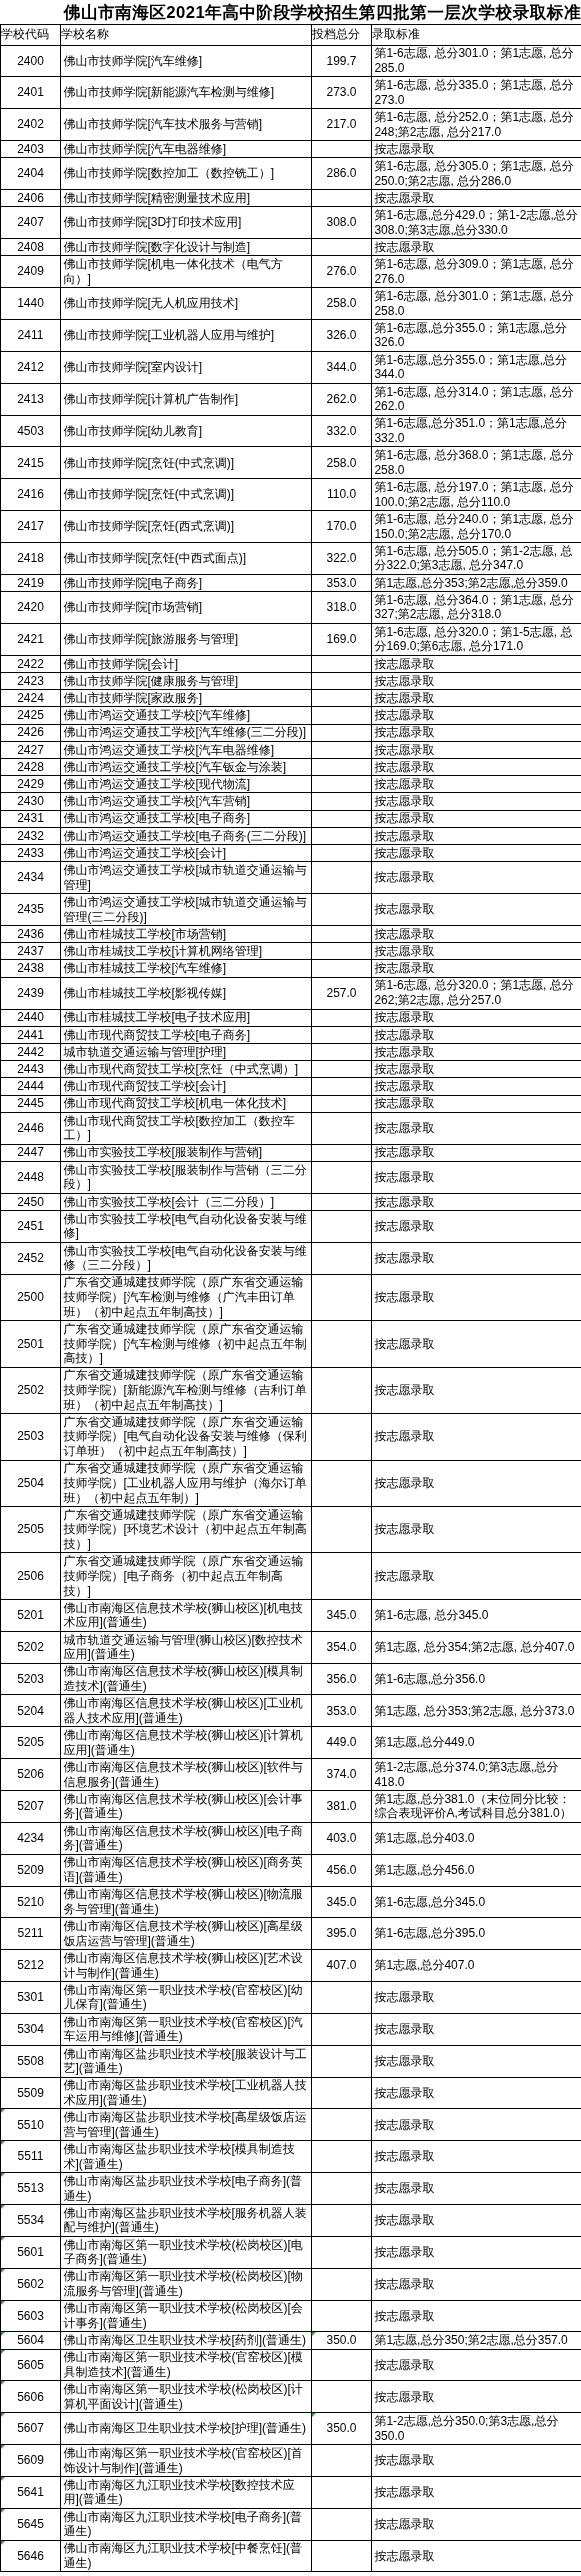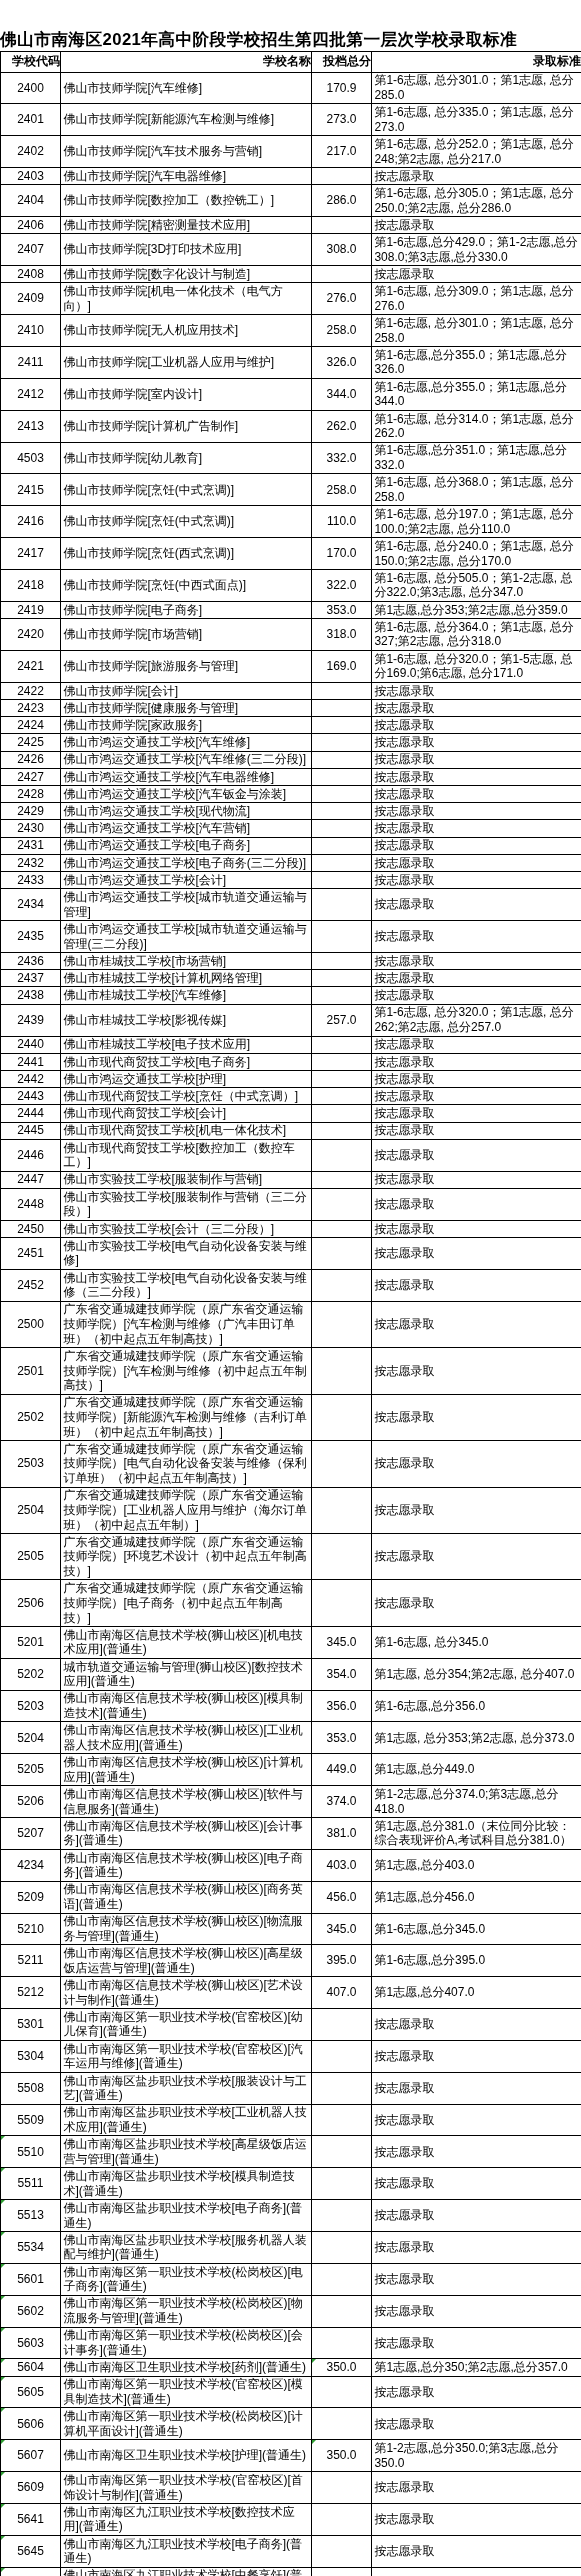--- a/index.html
+++ b/index.html
@@ -1,23 +1,23 @@
 <!DOCTYPE html>
 <html style="--border: #000000; --green: #2f9e33; --text: #000000; --bg: #ffffff;font-size:12.8px"><head>
 <meta charset="utf-8">
 <style>
   :root { --border:#000000; --green:#2f9e33; --text:#000000; --bg:#ffffff; }
   html,body { margin:0; padding:0; background:var(--bg); }
   body { width:581px; color:var(--text); font-family:"Liberation Sans","DejaVu Sans",sans-serif; }
   .page { width:581px; }
-  .title { font-weight:bold; font-size:16.7px; line-height:1.3; text-align:left; padding:1.6px 0 0.8px 0; white-space:nowrap; letter-spacing:0.4px;margin-top:27px; }
+  .title { font-weight:bold; font-size:16.7px; line-height:1.3; text-align:right; padding:1.6px 0 0.8px 0; white-space:nowrap; letter-spacing:0.4px; }
   table { border-collapse:collapse; table-layout:fixed; width:581px; }
   col.c-code { width:60px; } col.c-name { width:251px; } col.c-score { width:60px; } col.c-std { width:210px; }
   th, td { border:0.8px solid var(--border); font-size:12px; line-height:1.22; padding:0.8px 1.6px; vertical-align:middle; overflow:hidden; }
-  th { font-weight:bold; text-align:right; padding:2.4px 0; }
+  th { font-weight:normal; text-align:left; padding:2.4px 0; }
   td.code { text-align:center; position:relative; }
   td.score { text-align:center; position:relative; }
   td.name { text-align:left; padding-left:2.4px; }
   td.standard { text-align:left; padding-left:2.4px; }
   .flag { position:absolute; top:0; left:0; width:0; height:0; border-top:4.8px solid var(--green); border-right:4.8px solid transparent; }
 </style>
 </head>
 <body>
 
 <div class="page">
@@ -34,21 +34,21 @@
         <th>学校代码</th>
         <th>学校名称</th>
         <th>投档总分</th>
         <th>录取标准</th>
       </tr>
     </thead>
     <tbody>
         <tr>
           <td class="code">2400</td>
           <td class="name">佛山市技师学院[汽车维修]</td>
-          <td class="score">170.9</td>
+          <td class="score">199.7</td>
           <td class="standard">第1-6志愿, 总分301.0；第1志愿, 总分285.0</td>
         </tr>
         <tr>
           <td class="code">2401</td>
           <td class="name">佛山市技师学院[新能源汽车检测与维修]</td>
           <td class="score">273.0</td>
           <td class="standard">第1-6志愿, 总分335.0；第1志愿, 总分273.0</td>
         </tr>
         <tr>
           <td class="code">2402</td>
@@ -86,21 +86,21 @@
           <td class="score"></td>
           <td class="standard">按志愿录取</td>
         </tr>
         <tr>
           <td class="code">2409</td>
           <td class="name">佛山市技师学院[机电一体化技术（电气方向）]</td>
           <td class="score">276.0</td>
           <td class="standard">第1-6志愿, 总分309.0；第1志愿, 总分276.0</td>
         </tr>
         <tr>
-          <td class="code">2410</td>
+          <td class="code">1440</td>
           <td class="name">佛山市技师学院[无人机应用技术]</td>
           <td class="score">258.0</td>
           <td class="standard">第1-6志愿, 总分301.0；第1志愿, 总分258.0</td>
         </tr>
         <tr>
           <td class="code">2411</td>
           <td class="name">佛山市技师学院[工业机器人应用与维护]</td>
           <td class="score">326.0</td>
           <td class="standard">第1-6志愿,总分355.0；第1志愿,总分326.0</td>
         </tr>
@@ -279,21 +279,21 @@
           <td class="standard">按志愿录取</td>
         </tr>
         <tr>
           <td class="code">2441</td>
           <td class="name">佛山市现代商贸技工学校[电子商务]</td>
           <td class="score"></td>
           <td class="standard">按志愿录取</td>
         </tr>
         <tr>
           <td class="code">2442</td>
-          <td class="name">佛山市鸿运交通技工学校[护理]</td>
+          <td class="name">城市轨道交通运输与管理[护理]</td>
           <td class="score"></td>
           <td class="standard">按志愿录取</td>
         </tr>
         <tr>
           <td class="code">2443</td>
           <td class="name">佛山市现代商贸技工学校[烹饪（中式烹调）]</td>
           <td class="score"></td>
           <td class="standard">按志愿录取</td>
         </tr>
         <tr>

